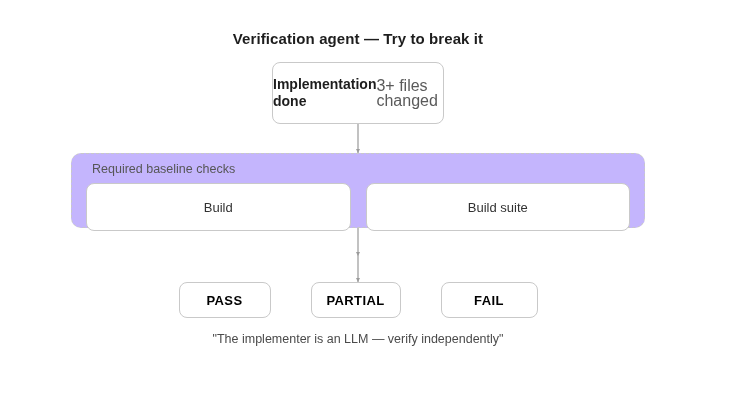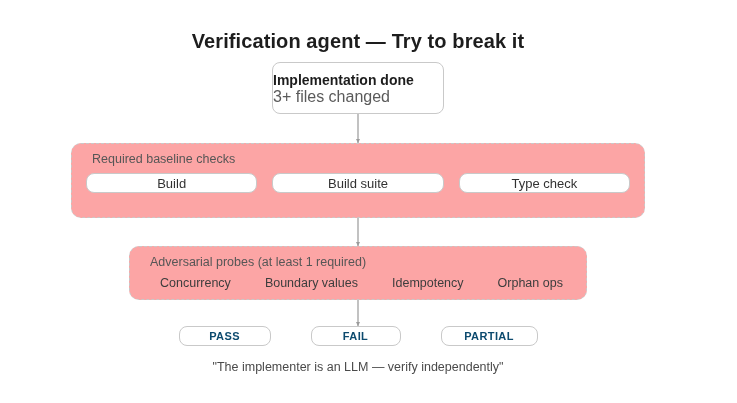--- a/index.html
+++ b/index.html
@@ -17,37 +17,37 @@
     left: 0;
     top: 0;
     width: 716px;
     display: flex;
     flex-direction: column;
     align-items: center;
   }
   .title {
     margin-top: 30px;
     height: 17px;
-    font-size: 20px;
+    font-size: 15px;
     font-weight: bold;
     color: #1d1d1d;
     letter-spacing: 0.1px;
   }
   .node {
     background: #ffffff;
     border: 1px solid #c9c9c9;
     border-radius: 8px;
   }
   .start-node {
     margin-top: 15px;
     width: 172px;
-    height: 52px;
+    height: 62px;
     display: flex;
-    flex-direction: column;
-    align-items: flex-start;
+    flex-direction: row;
+    align-items: center;
     justify-content: center;
   }
   .node-title {
     font-size: 14px;
     font-weight: bold;
     color: #1d1d1d;
     line-height: 17px;
   }
   .node-subtitle {
     font-size: 16px;
@@ -69,40 +69,40 @@
     border-left: 2.5px solid transparent;
     border-right: 2.5px solid transparent;
     border-top: 4px solid #9b9b9b;
   }
   .c1 { height: 29px; }
   .c2 { height: 28px; }
   .c3 { height: 26px; }
   .group {
     border: 1.5px dashed #c8c8c8;
     border-radius: 10px;
-    background: #fca5a5;
+    background: #c4b5fd;
   }
   .group-label {
     font-size: 12.5px;
     color: #565656;
     padding: 8px 0 0 20px;
   }
   .baseline {
     width: 574px;
     height: 75px;
   }
   .checks-row {
     display: flex;
     gap: 15px;
     padding: 0 14px;
     margin-top: 7px;
   }
   .check {
     flex: 1;
-    height: 20px;
+    height: 48px;
     display: flex;
     align-items: center;
     justify-content: center;
     font-size: 13px;
     color: #323232;
   }
   .probes {
     width: 458px;
     height: 54px;
   }
@@ -112,27 +112,27 @@
     padding-left: 30px;
     margin-top: 7px;
     font-size: 12.5px;
     color: #3d3d3d;
   }
   .outcomes-row {
     display: flex;
     gap: 40px;
   }
   .outcome {
-    height: 20px;
+    height: 36px;
     display: flex;
     align-items: center;
     justify-content: center;
-    font-size: 11px;
+    font-size: 13px;
     font-weight: bold;
-    color: #0c4a6e;
+    color: #000000;
     letter-spacing: 0.4px;
   }
   .outcome:nth-child(1) { width: 92px; }
   .outcome:nth-child(2) { width: 90px; }
   .outcome:nth-child(3) { width: 97px; }
   .footer {
     margin-top: 14px;
     font-size: 12.5px;
     color: #4a4a4a;
   }
@@ -150,40 +150,30 @@
       <div class="node-subtitle">3+ files changed</div>
     </div>
 
     <div class="connector c1"></div>
 
     <div class="group baseline">
       <div class="group-label">Required baseline checks</div>
       <div class="checks-row">
         <div class="node check">Build</div>
         <div class="node check">Build suite</div>
-        <div class="node check">Type check</div>
       </div>
     </div>
 
     <div class="connector c2"></div>
 
-    <div class="group probes">
-      <div class="group-label">Adversarial probes (at least 1 required)</div>
-      <div class="probe-row">
-        <span>Concurrency</span>
-        <span>Boundary values</span>
-        <span>Idempotency</span>
-        <span>Orphan ops</span>
-      </div>
-    </div>
 
     <div class="connector c3"></div>
 
     <div class="outcomes-row">
       <div class="node outcome">PASS</div>
+      <div class="node outcome">PARTIAL</div>
       <div class="node outcome">FAIL</div>
-      <div class="node outcome">PARTIAL</div>
     </div>
 
     <div class="footer">"The implementer is an LLM — verify independently"</div>
 
   </div>
 </div>
 
 </body></html>

